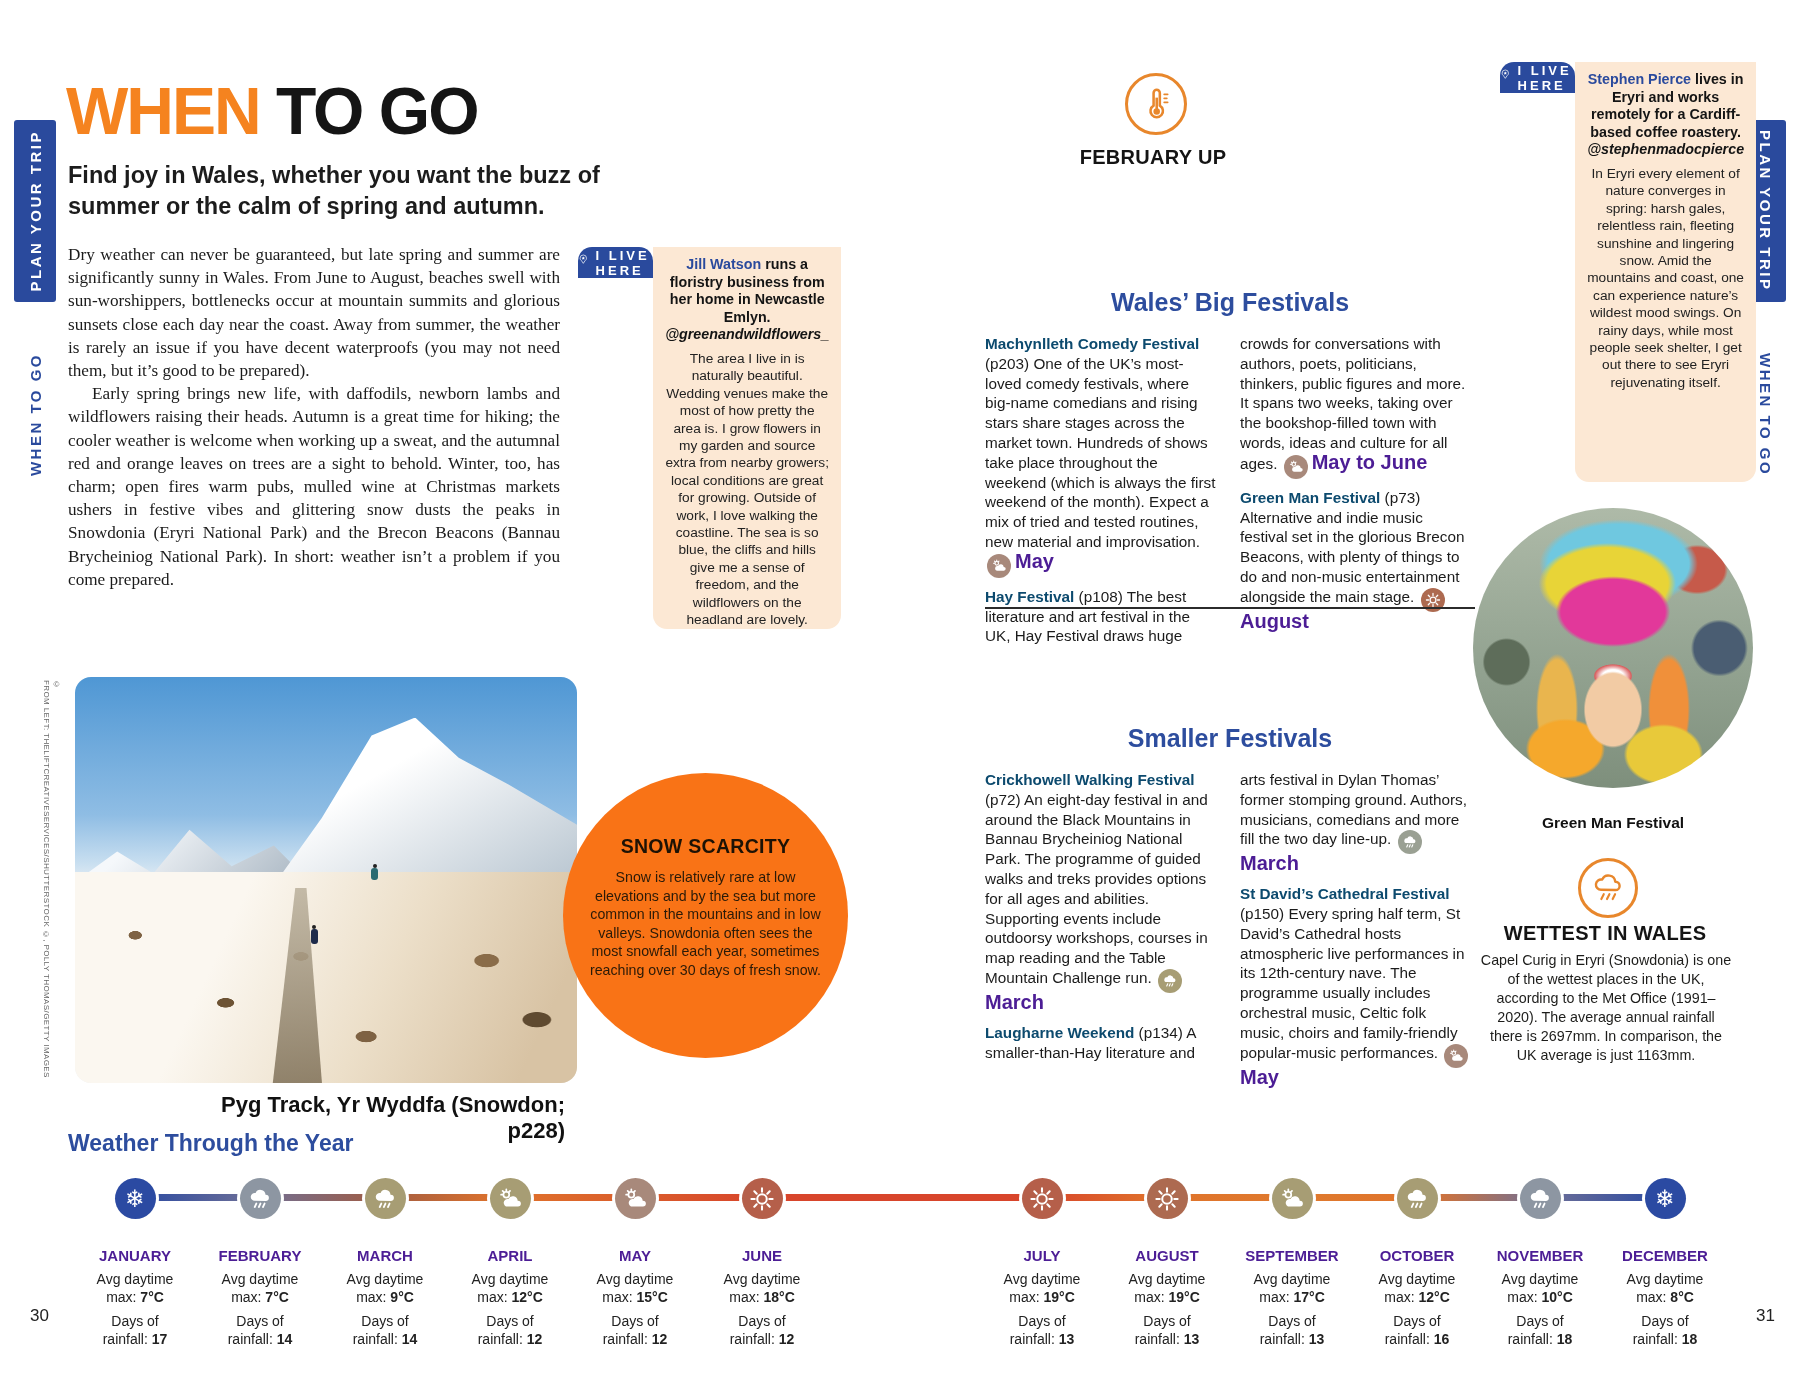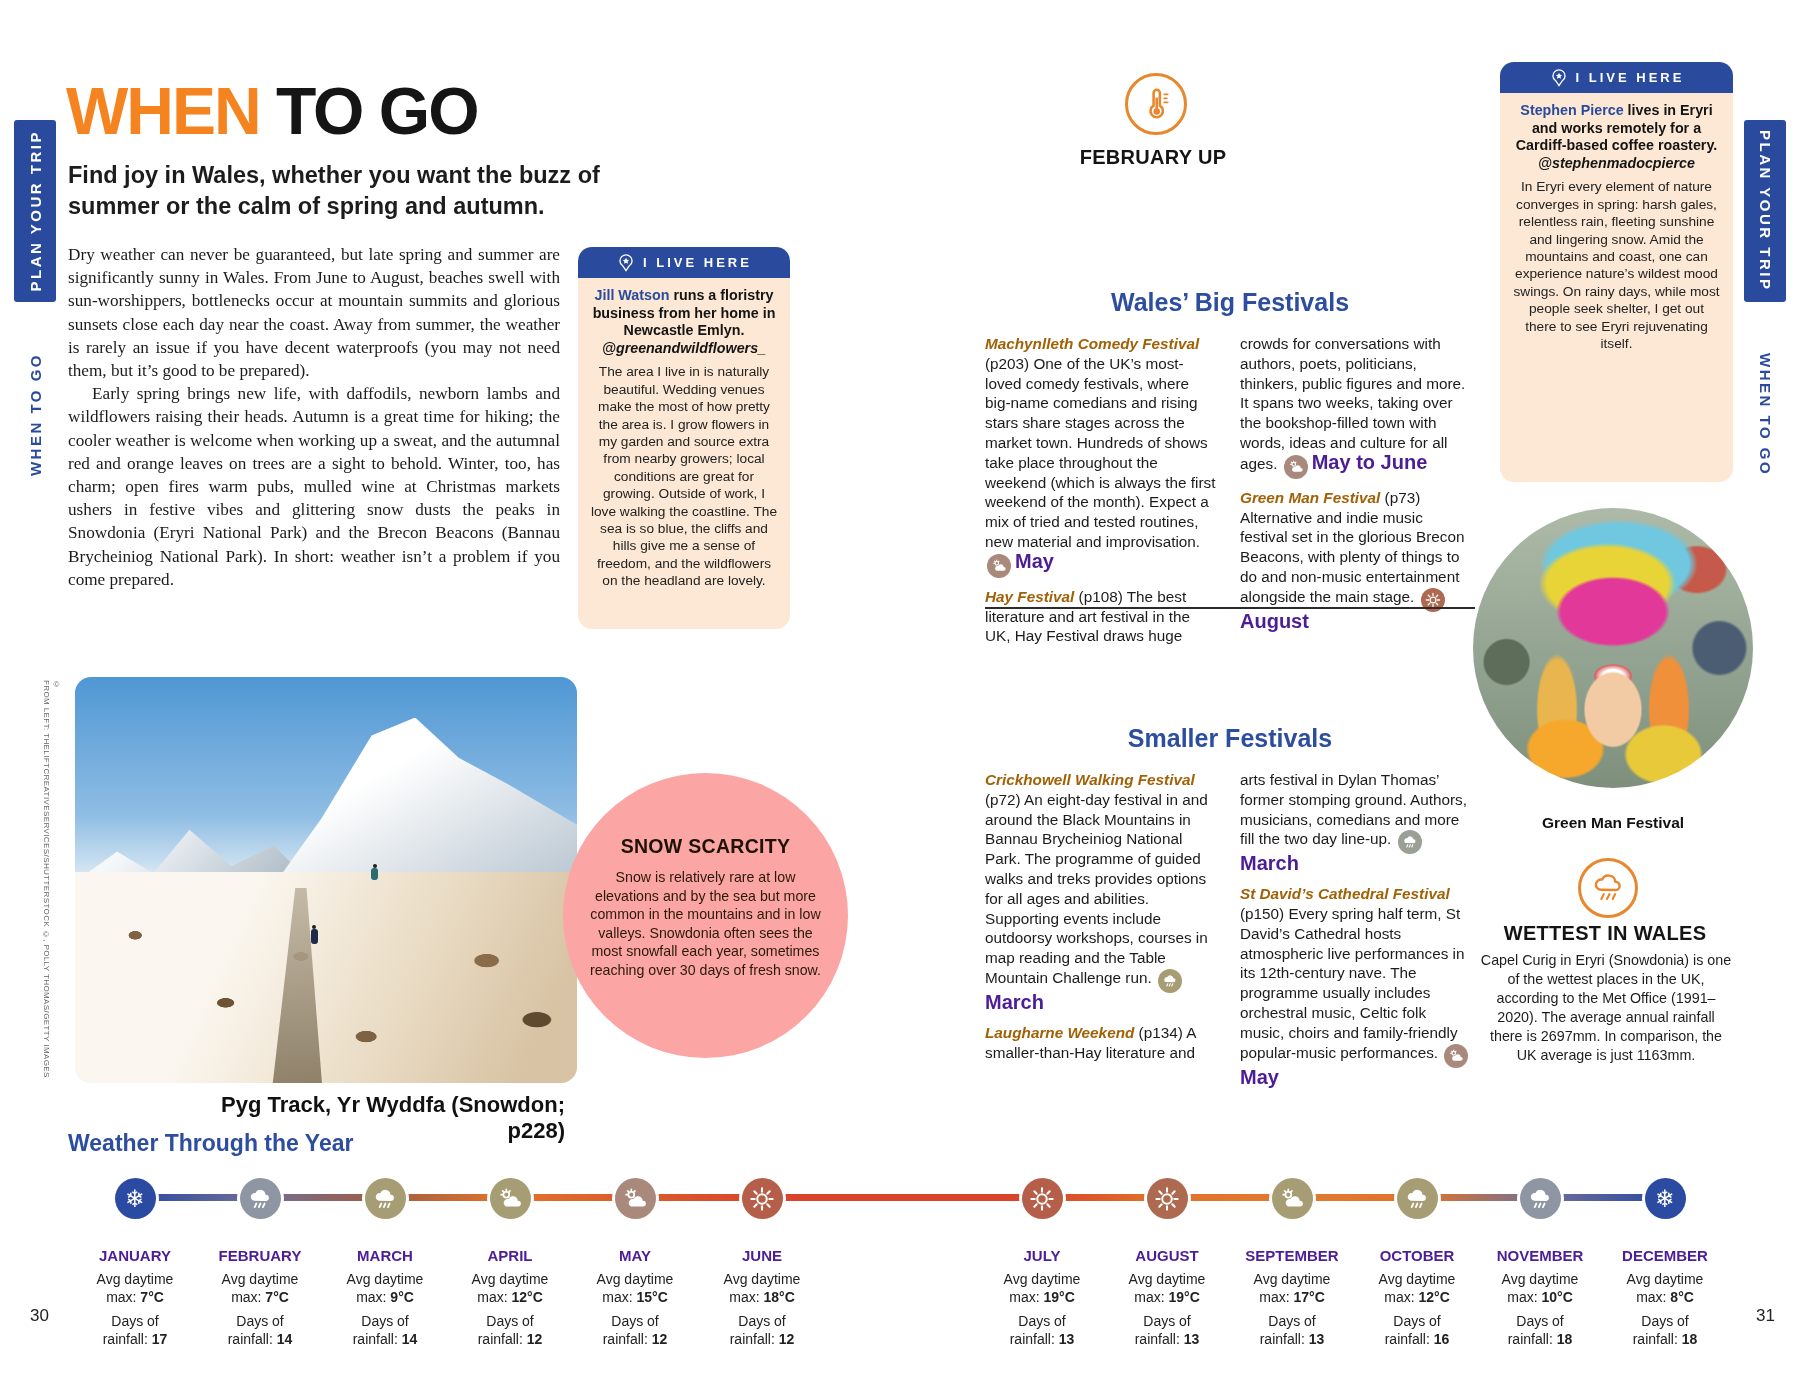--- a/index.html
+++ b/index.html
@@ -16,21 +16,21 @@
   #title{left:66px;top:78px;font-size:66px;font-weight:bold;letter-spacing:-2px;line-height:1;}
   #title .accent{color:#f5831f;}
   #title .rest{color:#151515;}
   #standfirst{left:68px;top:160px;width:615px;font-size:23.5px;font-weight:bold;line-height:31px;color:#1c1c1c;}
   
   #intro{left:68px;top:243px;width:492px;font-family:"Liberation Serif",serif;font-size:17.2px;
          line-height:23.2px;text-align:justify;color:#1b1b1b;}
   #intro p{margin:0;}
   #intro p + p{text-indent:24px;}
   
-  .lhbox{display:flex;flex-direction:column;}
+  .lhbox{display:flex;}
   .lhhead{background:#2a4a9d;border-radius:14px 14px 0 0;color:#fff;font-weight:bold;font-size:13px;
           letter-spacing:3px;display:flex;align-items:center;justify-content:center;gap:7px;height:31px;}
   .lhbody{background:#fce8d4;border-radius:0 0 14px 14px;padding:9px 12px 14px;text-align:center;flex:1;}
   .lhintro{font-weight:bold;font-size:14.3px;line-height:17.6px;color:#141414;}
   .lhname{color:#2a4a9d;}
   .lhhandle{font-style:italic;}
   .lhtext{margin-top:6px;font-size:13.7px;line-height:17.4px;color:#222;}
   .pinicon{width:20px;height:20px;display:inline-block;}
   
   #photo{left:75px;top:677px;width:502px;height:406px;border-radius:16px;overflow:hidden;
@@ -52,33 +52,33 @@
            linear-gradient(115deg,#fbf7f0 30%,#ecdfc9 60%,#d8c3a4 90%);}
   .trail{position:absolute;left:38%;top:52%;width:14%;height:48%;
          background:linear-gradient(180deg,rgba(190,180,160,.9),rgba(120,105,80,.8));
          clip-path:polygon(42% 0,58% 0,80% 100%,10% 100%);}
   .hiker{position:absolute;width:7px;height:15px;border-radius:3px;background:#1d2a4a;}
   .hiker:after{content:"";position:absolute;left:1.5px;top:-4px;width:4px;height:4px;border-radius:50%;background:#222;}
   #caption-main{left:165px;top:1092px;width:400px;text-align:right;font-weight:bold;font-size:22px;color:#111;}
   #credit{left:40px;top:680px;height:400px;width:24px;font-size:8px;line-height:10.5px;color:#666;
           letter-spacing:.4px;writing-mode:vertical-lr;}
   
-  #snowcircle{left:563px;top:773px;width:285px;height:285px;border-radius:50%;background:#fca5a5;
+  #snowcircle{left:563px;top:773px;width:285px;height:285px;border-radius:50%;background:#f97316;
               display:flex;flex-direction:column;align-items:center;text-align:center;}
   #snowcircle .sc-title{margin-top:62px;font-size:19.5px;font-weight:bold;color:#1d1205;letter-spacing:.3px;}
   #snowcircle .sc-body{margin-top:10px;width:232px;font-size:14.2px;line-height:18.6px;color:#2a1a08;}
   
   .ringicon{border:3px solid #e8872c;border-radius:50%;display:flex;align-items:center;justify-content:center;background:#fff;}
   .infotitle{font-size:20px;font-weight:bold;color:#141414;text-align:center;letter-spacing:.3px;}
   .infobody{font-size:14.3px;line-height:19px;text-align:center;color:#1d1d1b;}
   .festhead{font-size:25px;font-weight:bold;color:#2d4d9e;text-align:center;}
   .festcols{display:flex;gap:22px;}
   .festcol{width:233px;}
   .fent{margin:0 0 9px;font-size:15.3px;line-height:19.8px;color:#1b1b1b;}
-  .ftitle{color:#a16207;font-style:italic;}
+  .ftitle{color:#0c4a6e;}
   .mic{display:inline-flex;width:24px;height:24px;border-radius:50%;vertical-align:-6px;
        align-items:center;justify-content:center;margin:0 4px 0 2px;}
   .mic svg{width:16px;height:16px;}
   .mlabel{color:#4c1d95;font-size:20px;}
   #divider{left:985px;top:607px;width:490px;height:2px;background:#2b2b2b;}
   
   #greenman{left:1473px;top:508px;width:280px;height:280px;border-radius:50%;overflow:hidden;
     background:
       radial-gradient(46px 60px at 50% 72%,#f2cba4 60%,rgba(0,0,0,0) 64%),
       radial-gradient(26px 16px at 50% 60%,#fff 40%,#d95f5f 70%,rgba(0,0,0,0) 75%),

